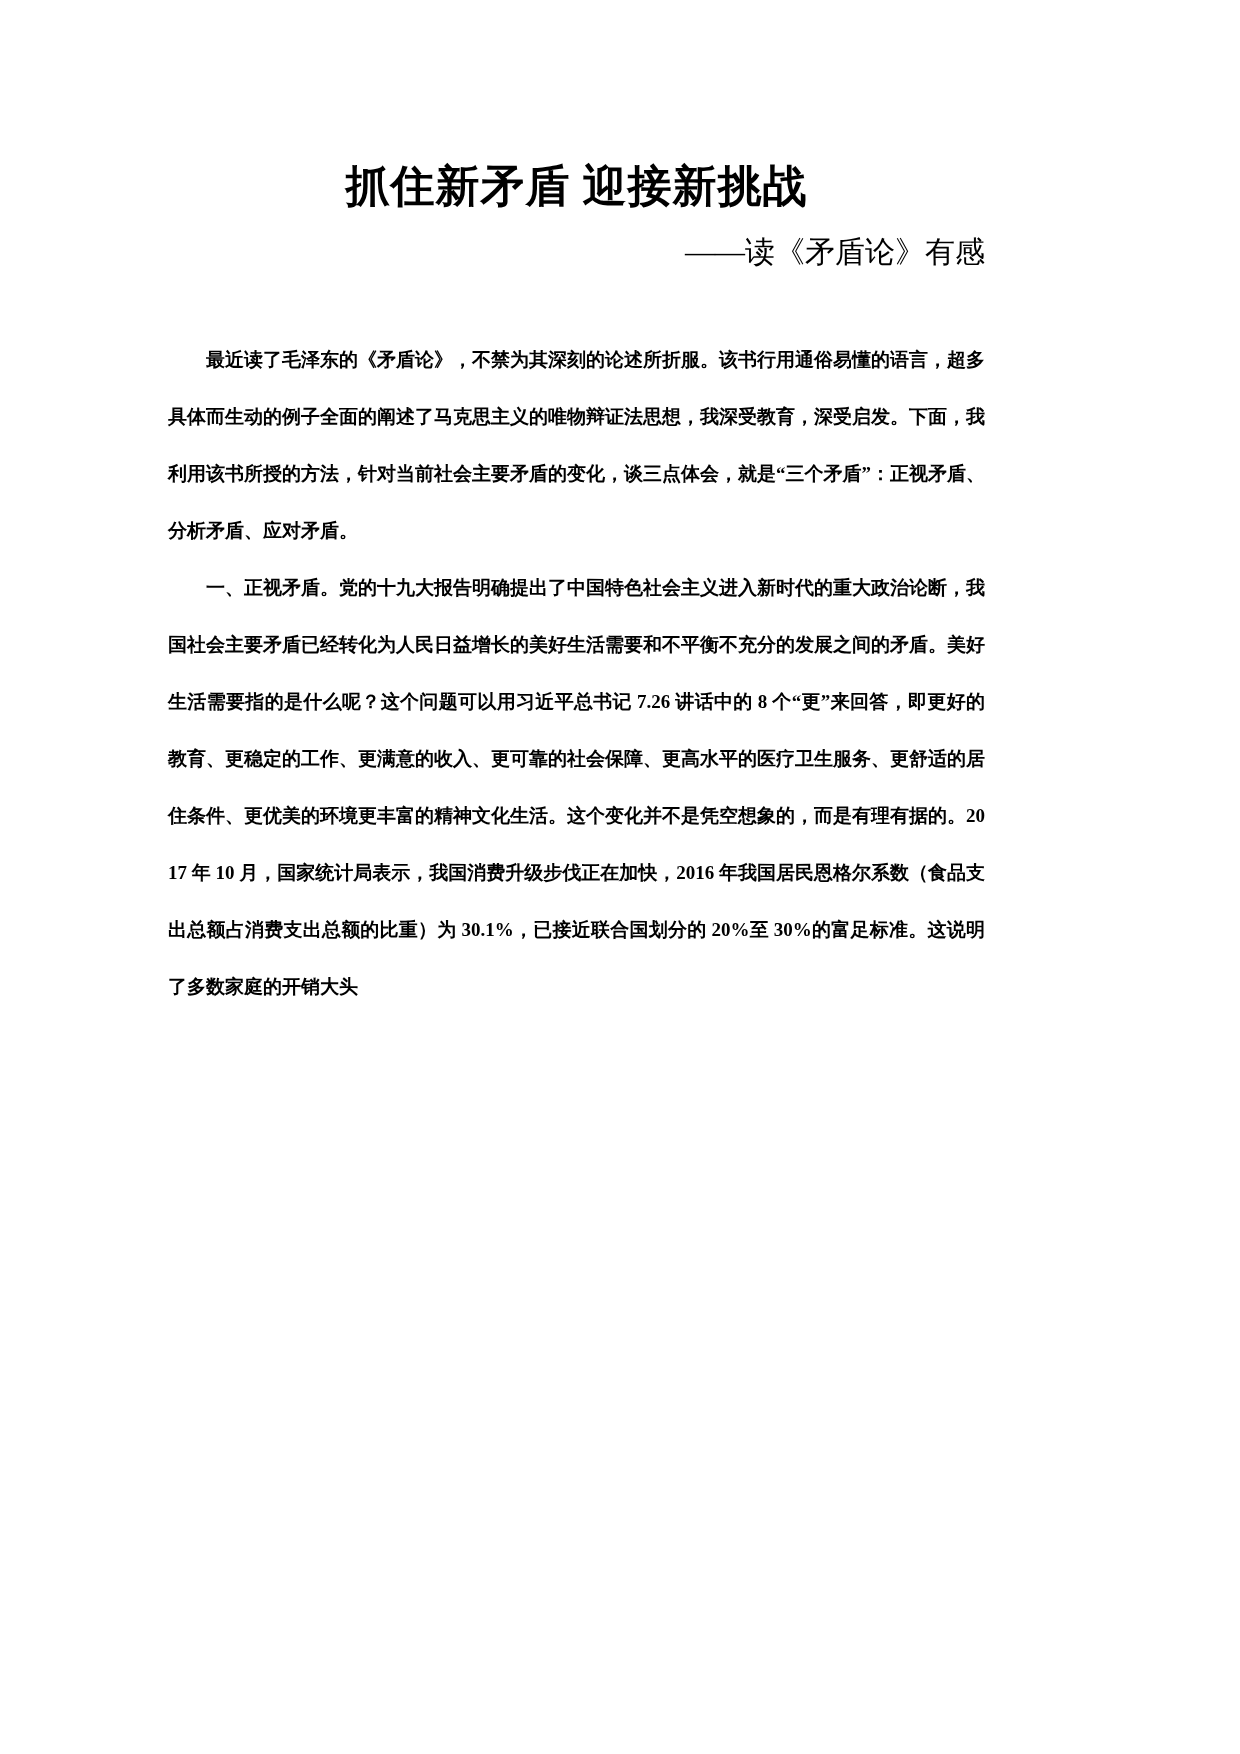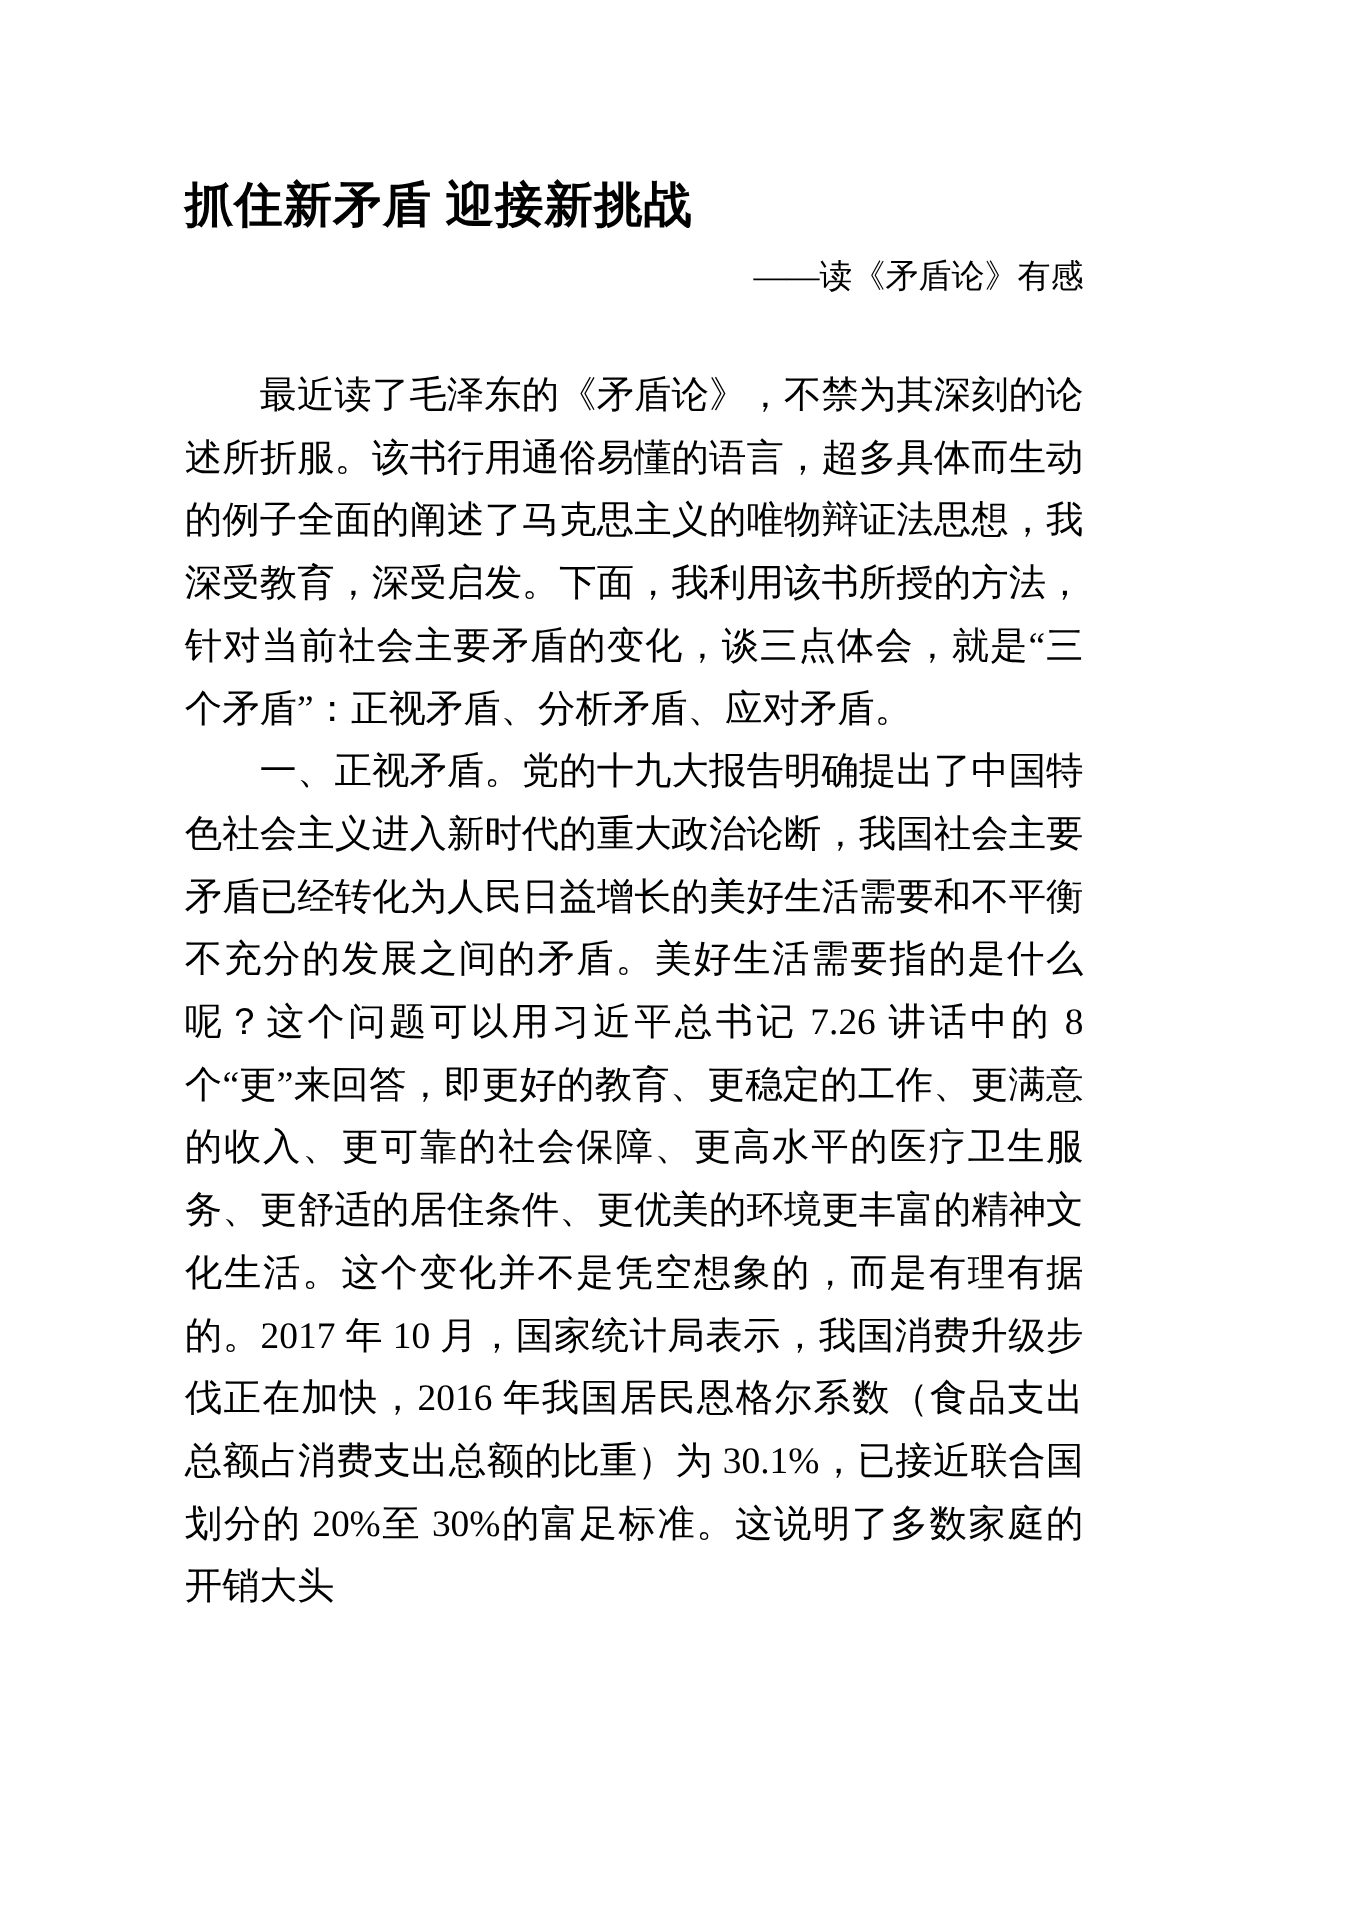--- a/index.html
+++ b/index.html
@@ -23,35 +23,36 @@
     font-size: 20px;
     line-height: 26px;
     letter-spacing: 0.5px;
     text-align: left;
   }
   .title {
     margin: 16px 0 0 0;
     font-size: 44px;
     line-height: 52px;
     font-weight: 700;
-    text-align: left;
+    text-align: center;
     letter-spacing: 1px;
   }
   .subtitle {
     margin: 20px 0 0 0;
     font-size: 30px;
     line-height: 38px;
     font-weight: 400;
     text-align: right;
   }
   .body-text {
     margin-top: 60px;
-    font-size: 34px;
+    font-size: 19px;
     line-height: 57px;
     text-align: justify;
+    font-weight: bold;
   }
   .body-text p {
     margin: 0;
     padding: 0;
     text-indent: 2em;
     word-break: break-all;
   }
 </style>
 </head>
 <body>

